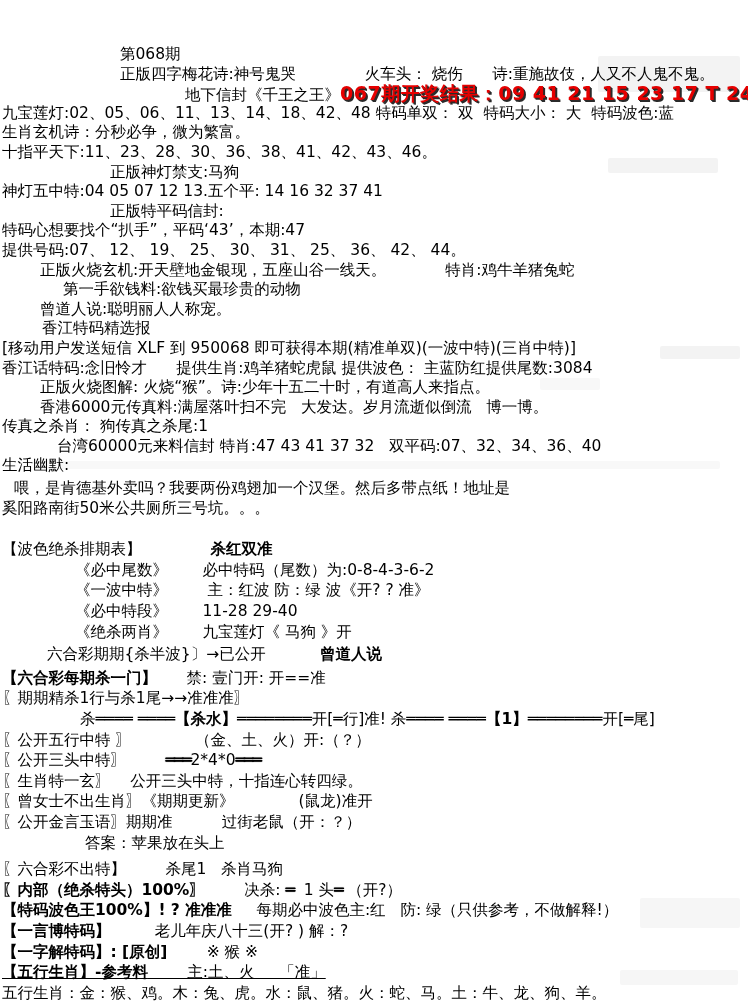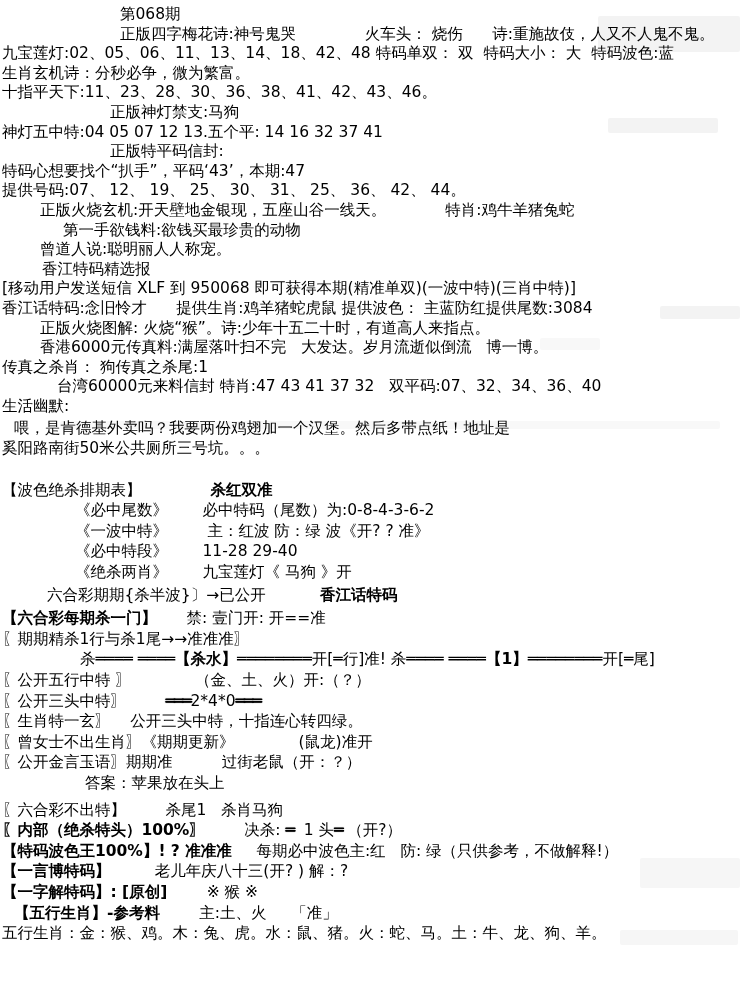--- a/index.html
+++ b/index.html
@@ -3,21 +3,21 @@
 <meta charset="utf-8">
 <style>
   html,body{margin:0;padding:0;background:#ffffff;}
   body{
     width:748px;height:1008px;overflow:hidden;
     font-family:"DejaVu Sans",sans-serif;
     font-size:15.5px;color:#000;
   }
   .sheet{
     position:relative;width:748px;height:784px;
-    padding-top:5px;box-sizing:border-box;background:#ffffff;
+    padding-top:5px;box-sizing:border-box;background:#ffffff;margin-top:40px;
   }
   .line{
     position:relative;z-index:2;
     height:19.6px;line-height:19.6px;
     white-space:pre;overflow:visible;
   }
   .s-n{font-weight:normal;}
   .s-b{font-weight:bold;}
   .s-bb{font-weight:bold;text-shadow:0 0 1px #000,0.6px 0 0 #000;letter-spacing:-1px;}
   .s-r{
@@ -38,20 +38,21 @@
   <div class="noise" style="left:608px;top:118px;width:110px;height:15px;"></div>
   <div class="noise" style="left:660px;top:306px;width:80px;height:13px;"></div>
   <div class="noise" style="left:60px;top:421px;width:660px;height:8px;opacity:.4;"></div>
   <div class="noise" style="left:640px;top:858px;width:100px;height:30px;opacity:.5;"></div>
   <div class="noise" style="left:620px;top:930px;width:118px;height:15px;opacity:.5;"></div>
   <div class="noise" style="left:540px;top:338px;width:60px;height:12px;opacity:.4;"></div>
 
   <div>
       <div class="line" style="padding-left: 120px;"><span class="s-n">第068期</span></div>
       <div class="line" style="padding-left: 120px;"><span class="s-n">正版四字梅花诗:神号鬼哭              火车头： 烧伤      诗:重施故伎，人又不人鬼不鬼。</span></div>
+      <div class="line" style="padding-left: 185px;"><span class="s-n">地下信封《千王之王》</span><span class="s-r">067期开奖结果：09 41 21 15 23 17 T 24</span></div>
       <div class="line" style="padding-left: 2px;"><span class="s-n">九宝莲灯:02、05、06、11、13、14、18、42、48 特码单双： 双  特码大小： 大  特码波色:蓝</span></div>
       <div class="line" style="padding-left: 2px;"><span class="s-n">生肖玄机诗：分秒必争，微为繁富。</span></div>
       <div class="line" style="padding-left: 2px;"><span class="s-n">十指平天下:11、23、28、30、36、38、41、42、43、46。</span></div>
       <div class="line" style="padding-left: 110px;"><span class="s-n">正版神灯禁支:马狗</span></div>
       <div class="line" style="padding-left: 2px;"><span class="s-n">神灯五中特:04 05 07 12 13.五个平: 14 16 32 37 41</span></div>
       <div class="line" style="padding-left: 110px;"><span class="s-n">正版特平码信封:</span></div>
       <div class="line" style="padding-left: 2px;"><span class="s-n">特码心想要找个“扒手”，平码‘43’，本期:47</span></div>
       <div class="line" style="padding-left: 2px;"><span class="s-n">提供号码:07、 12、 19、 25、 30、 31、 25、 36、 42、 44。</span></div>
       <div class="line" style="padding-left: 40px;"><span class="s-n">正版火烧玄机:开天壁地金银现，五座山谷一线天。            特肖:鸡牛羊猪兔蛇</span></div>
       <div class="line" style="padding-left: 63px;"><span class="s-n">第一手欲钱料:欲钱买最珍贵的动物</span></div>
@@ -64,31 +65,31 @@
       <div class="line" style="padding-left: 2px;"><span class="s-n">传真之杀肖： 狗传真之杀尾:1</span></div>
       <div class="line" style="padding-left: 57px;"><span class="s-n">台湾60000元来料信封 特肖:47 43 41 37 32   双平码:07、32、34、36、40</span></div>
       <div class="line" style="padding-left: 2px;"><span class="s-n">生活幽默:</span></div>
       <div class="line" style="padding-left: 14px; margin-top: 3px;"><span class="s-n">喂，是肯德基外卖吗？我要两份鸡翅加一个汉堡。然后多带点纸！地址是</span></div>
       <div class="line" style="padding-left: 2px;"><span class="s-n">奚阳路南街50米公共厕所三号坑。。。</span></div>
       <div class="line" style="padding-left: 2px; margin-top: 22px;"><span class="s-n">【波色绝杀排期表】</span><span class="s-n">              </span><span class="s-b">杀红双准</span></div>
       <div class="line" style="padding-left: 75px; margin-top: 1px;"><span class="s-n">《必中尾数》</span><span class="s-n">       必中特码（尾数）为:0-8-4-3-6-2</span></div>
       <div class="line" style="padding-left: 75px; margin-top: 1px;"><span class="s-n">《一波中特》</span><span class="s-n">        主：红波 防：绿 波《开? ? 准》</span></div>
       <div class="line" style="padding-left: 75px; margin-top: 1px;"><span class="s-n">《必中特段》</span><span class="s-n">       11-28 29-40</span></div>
       <div class="line" style="padding-left: 75px; margin-top: 1px;"><span class="s-n">《绝杀两肖》</span><span class="s-n">       九宝莲灯《 马狗 》开</span></div>
-      <div class="line" style="padding-left: 47px; margin-top: 3px;"><span class="s-n">六合彩期期{杀半波}〕→已公开</span><span class="s-n">           </span><span class="s-b">香江话特码</span></div>
+      <div class="line" style="padding-left: 47px; margin-top: 3px;"><span class="s-n">六合彩期期{杀半波}〕→已公开</span><span class="s-n">           </span><span class="s-b">曾道人说</span></div>
       <div class="line" style="padding-left: 2px; margin-top: 4px;"><span class="s-b">【六合彩每期杀一门】</span><span class="s-n">      禁: 壹门开: 开==准</span></div>
       <div class="line" style="padding-left: 2px; margin-top: 1px;"><span class="s-n">〖期期精杀1行与杀1尾→→准准准〗</span></div>
       <div class="line" style="padding-left: 80px; margin-top: 1px;"><span class="s-n">杀</span><span class="s-n">════ ════</span><span class="s-b">【杀水】</span><span class="s-n">════════</span><span class="s-n">开[═行]准! 杀</span><span class="s-n">════ ════</span><span class="s-b">【1】</span><span class="s-n">════════</span><span class="s-n">开[═尾]</span></div>
       <div class="line" style="padding-left: 2px; margin-top: 1px;"><span class="s-n">〖公开五行中特 〗</span><span class="s-n">             （金、土、火）开:（？）</span></div>
       <div class="line" style="padding-left: 2px; margin-top: 1px;"><span class="s-n">〖公开三头中特〗</span><span class="s-n">        </span><span class="s-bb">═══</span><span class="s-n">2*4*0</span><span class="s-bb">═══</span></div>
       <div class="line" style="padding-left: 2px; margin-top: 1px;"><span class="s-n">〖生肖特一玄〗</span><span class="s-n">    公开三头中特，十指连心转四绿。</span></div>
       <div class="line" style="padding-left: 2px; margin-top: 1px;"><span class="s-n">〖曾女士不出生肖〗《期期更新》</span><span class="s-n">             (鼠龙)准开</span></div>
       <div class="line" style="padding-left: 2px; margin-top: 1px;"><span class="s-n">〖公开金言玉语〗期期准</span><span class="s-n">          过街老鼠（开：？）</span></div>
       <div class="line" style="padding-left: 85px; margin-top: 1px;"><span class="s-n">答案：苹果放在头上</span></div>
       <div class="line" style="padding-left: 2px; margin-top: 7px;"><span class="s-n">〖六合彩不出特】</span><span class="s-n">        杀尾1   杀肖马狗</span></div>
       <div class="line" style="padding-left: 2px; margin-top: 1px;"><span class="s-b">〖内部（绝杀特头）100%〗</span><span class="s-n">        决杀: </span><span class="s-bb">═</span><span class="s-n">  1 头</span><span class="s-bb">═</span><span class="s-n"> （开?）</span></div>
       <div class="line" style="padding-left: 2px; margin-top: 1px;"><span class="s-b">【特码波色王100%】! ? 准准准</span><span class="s-n">     每期必中波色主:红   防: 绿（只供参考，不做解释!）</span></div>
       <div class="line" style="padding-left: 2px; margin-top: 1px;"><span class="s-b">【一言博特码】</span><span class="s-n">         老儿年庆八十三(开? ) 解：?</span></div>
       <div class="line" style="padding-left: 2px; margin-top: 1px;"><span class="s-b">【一字解特码】: [原创]</span><span class="s-n">        ※ 猴 ※</span></div>
-      <div class="line" style="padding-left: 14px; margin-top: 1px;"><span class="s-b">【五行生肖】-参考料</span><span class="s-n">        主:土、火     「准」</span></div>
+      <div class="line" style="padding-left: 2px; margin-top: 1px; text-decoration: underline;"><span class="s-b">【五行生肖】-参考料</span><span class="s-n">        主:土、火     「准」</span></div>
       <div class="line" style="padding-left: 2px; margin-top: 1px;"><span class="s-n">五行生肖：金：猴、鸡。木：兔、虎。水：鼠、猪。火：蛇、马。土：牛、龙、狗、羊。</span></div>
     </div>
 </div>
 
 </body></html>

